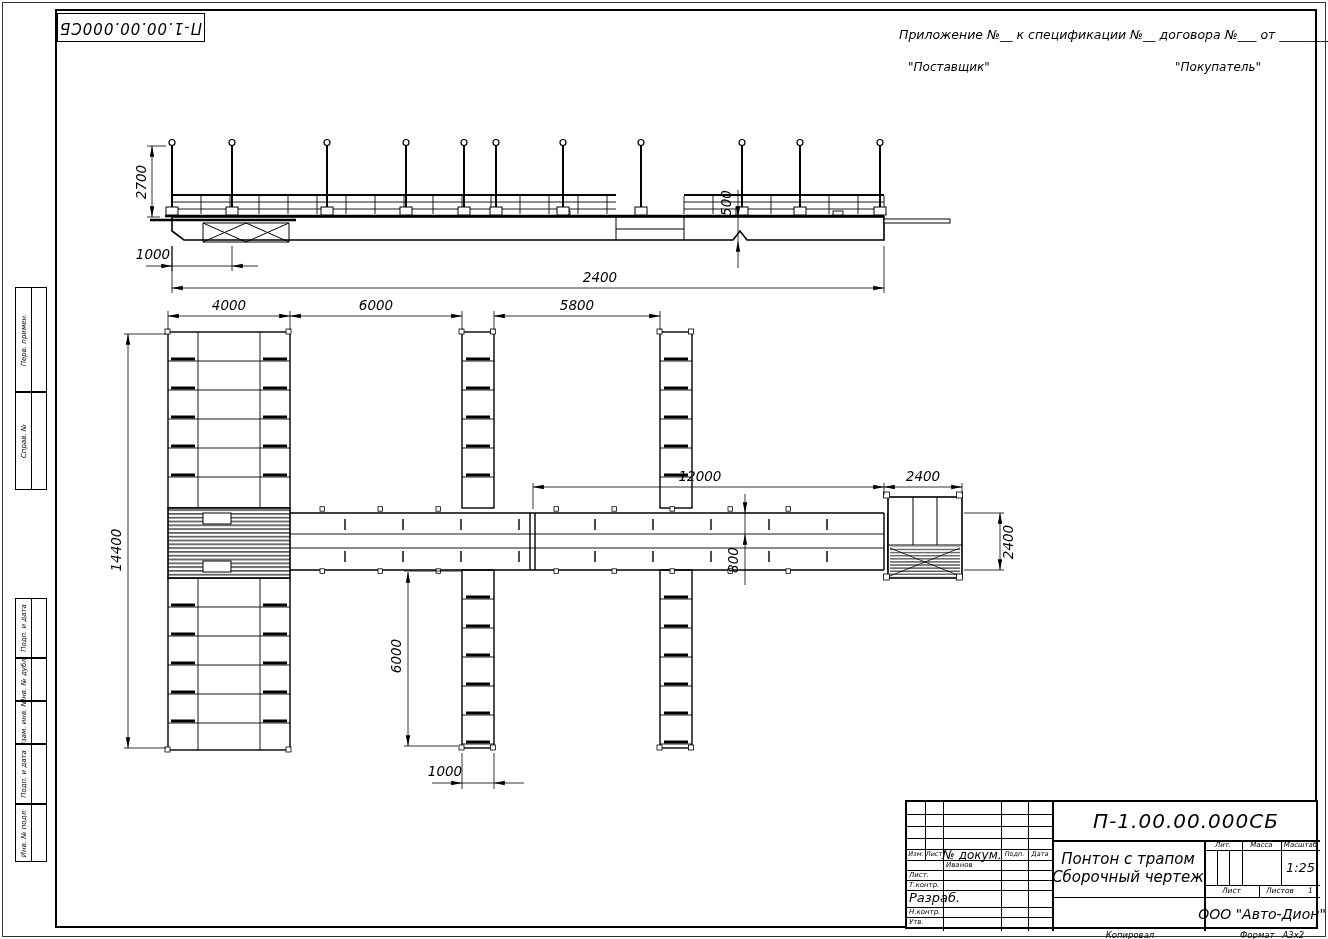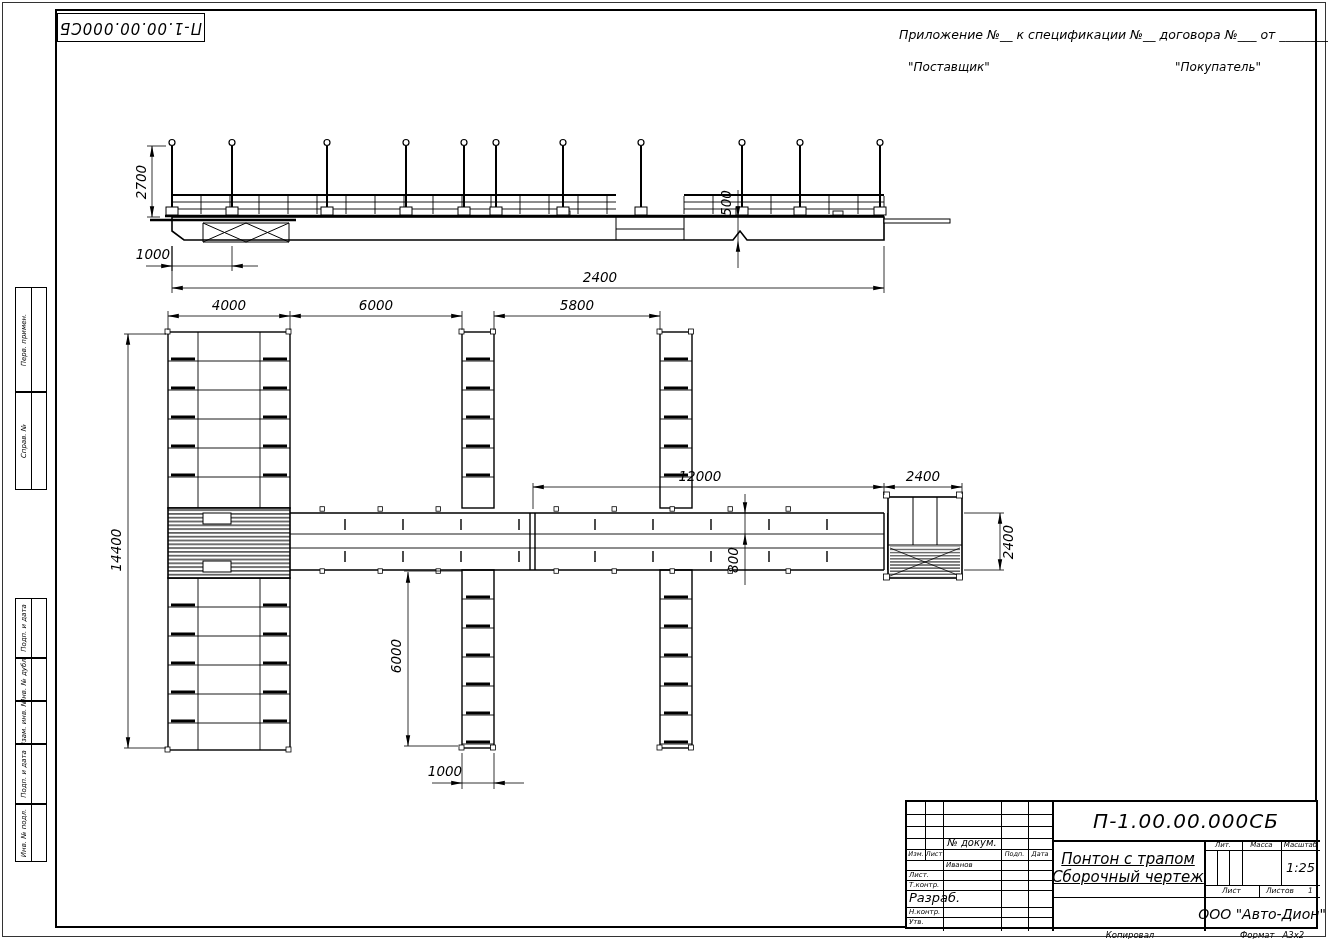--- a/index.html
+++ b/index.html
@@ -308,34 +308,34 @@
     <div class="hl" style="left:0;top:88px;width:145px;height:1px;"></div>
     <div class="hl" style="left:0;top:105px;width:145px;height:1px;"></div>
     <div class="hl" style="left:0;top:115px;width:145px;height:1px;"></div>
     <div class="hl" style="left:145px;top:38px;width:268px;height:1.5px;"></div>
     <div class="hl" style="left:297px;top:48px;width:116px;height:1px;"></div>
     <div class="hl" style="left:297px;top:83px;width:116px;height:1px;"></div>
     <div class="hl" style="left:145px;top:95px;width:268px;height:1px;"></div>
 
     <div class="cell" style="left:0;top:47px;width:18px;height:11px;font-size:6.5px;">Изм.</div>
     <div class="cell" style="left:18px;top:47px;width:18px;height:11px;font-size:6.5px;">Лист</div>
-    <div class="cell" style="left:36px;top:35px;width:58px;height:11px;font-size:10px;">№ докум.</div>
+    <div class="cell" style="left:36px;top:47px;width:58px;height:11px;font-size:12px;">№ докум.</div>
     <div class="cell" style="left:94px;top:47px;width:27px;height:11px;font-size:6.5px;">Подп.</div>
     <div class="cell" style="left:121px;top:47px;width:24px;height:11px;font-size:6.5px;">Дата</div>
 
     <div class="cell left" style="left:0;top:58px;width:36px;height:10px;font-size:13px;margin-top:32px;">Разраб.</div>
     <div class="cell left" style="left:37px;top:58px;width:56px;height:10px;font-size:7px;">Иванов</div>
     <div class="cell left" style="left:0;top:68px;width:36px;height:10px;font-size:7px;">Лист.</div>
     <div class="cell left" style="left:0;top:78px;width:36px;height:10px;font-size:7px;">Т.контр.</div>
     <div class="cell left" style="left:0;top:105px;width:36px;height:10px;font-size:7px;">Н.контр.</div>
     <div class="cell left" style="left:0;top:115px;width:36px;height:10px;font-size:7px;">Утв.</div>
 
     <div class="cell" style="left:145px;top:0;width:268px;height:38px;font-size:20px;letter-spacing:1px;">П-1.00.00.000СБ</div>
 
-    <div class="cell" style="left:145px;top:38px;width:152px;height:57px;font-size:15px;flex-direction:column;gap:3px;text-decoration:underline;">
+    <div class="cell" style="left:145px;top:38px;width:152px;height:57px;font-size:15px;flex-direction:column;gap:3px;">
       <span>Понтон с трапом</span>
       <span>Сборочный чертеж</span>
     </div>
 
     <div class="cell" style="left:297px;top:38px;width:38px;height:10px;font-size:7px;text-align:center;">Лит.</div>
     <div class="cell" style="left:335px;top:38px;width:39px;height:10px;font-size:7px;">Масса</div>
     <div class="cell" style="left:374px;top:38px;width:39px;height:10px;font-size:7px;">Масштаб</div>
     <div class="cell" style="left:374px;top:48px;width:39px;height:35px;font-size:13px;">1:25</div>
 
     <div class="cell" style="left:297px;top:83px;width:55px;height:12px;font-size:7.5px;">Лист</div>

